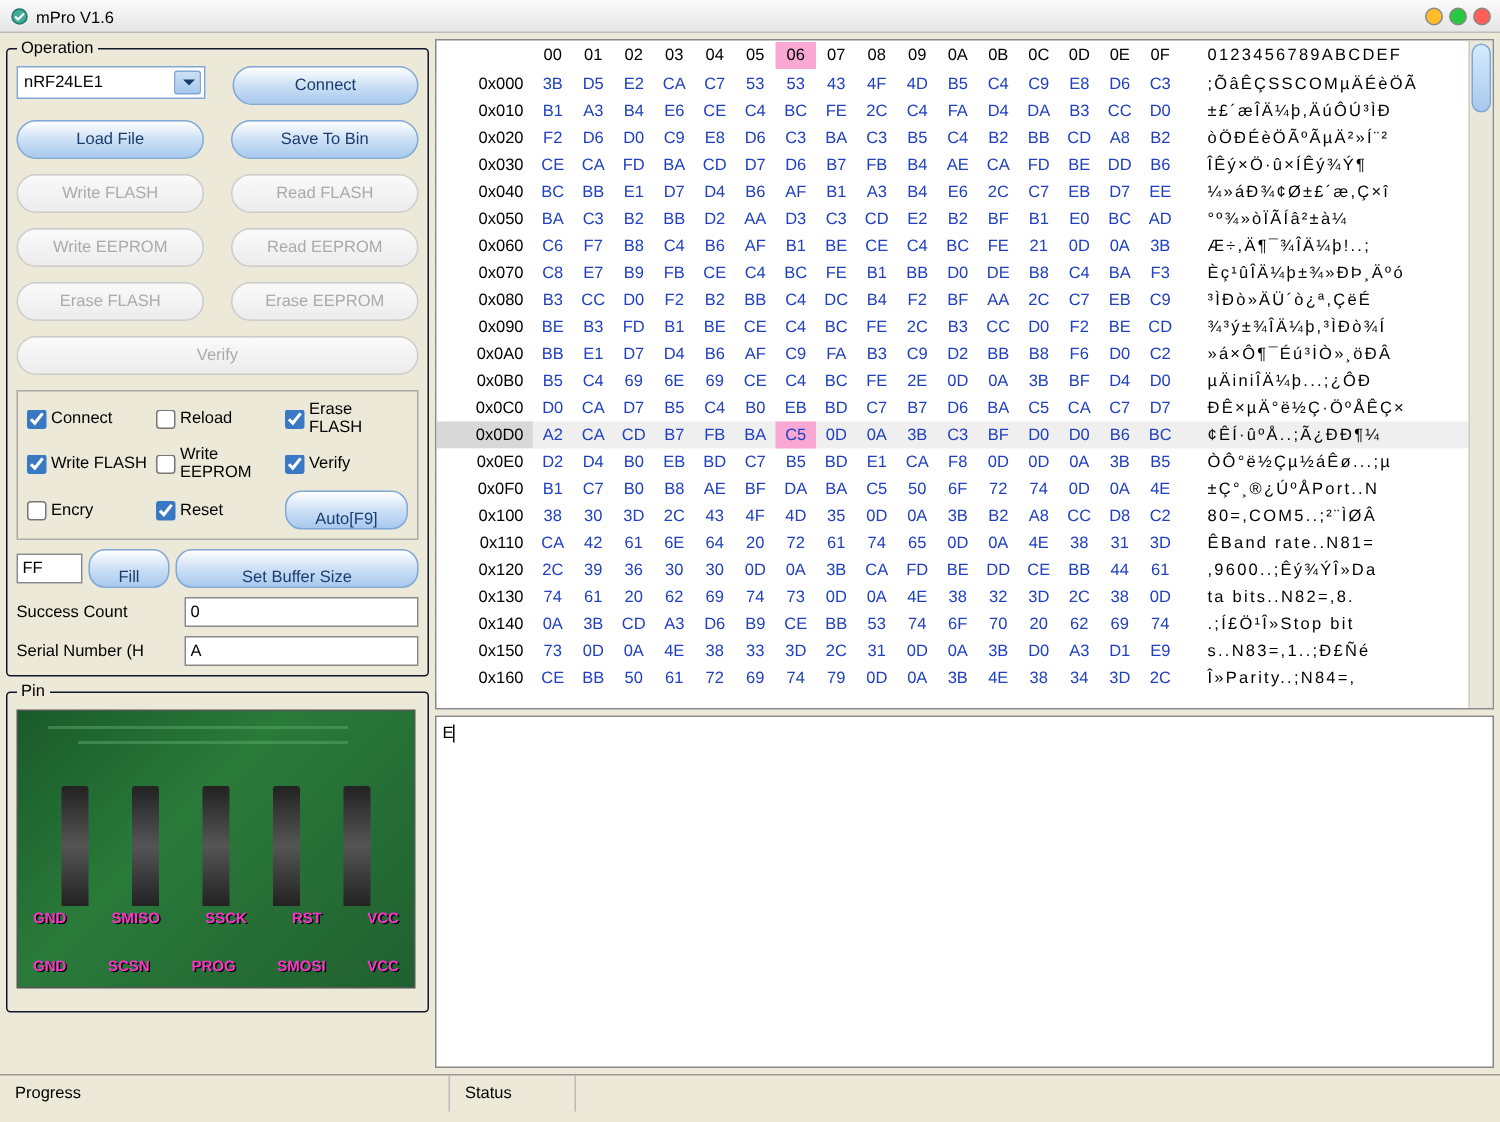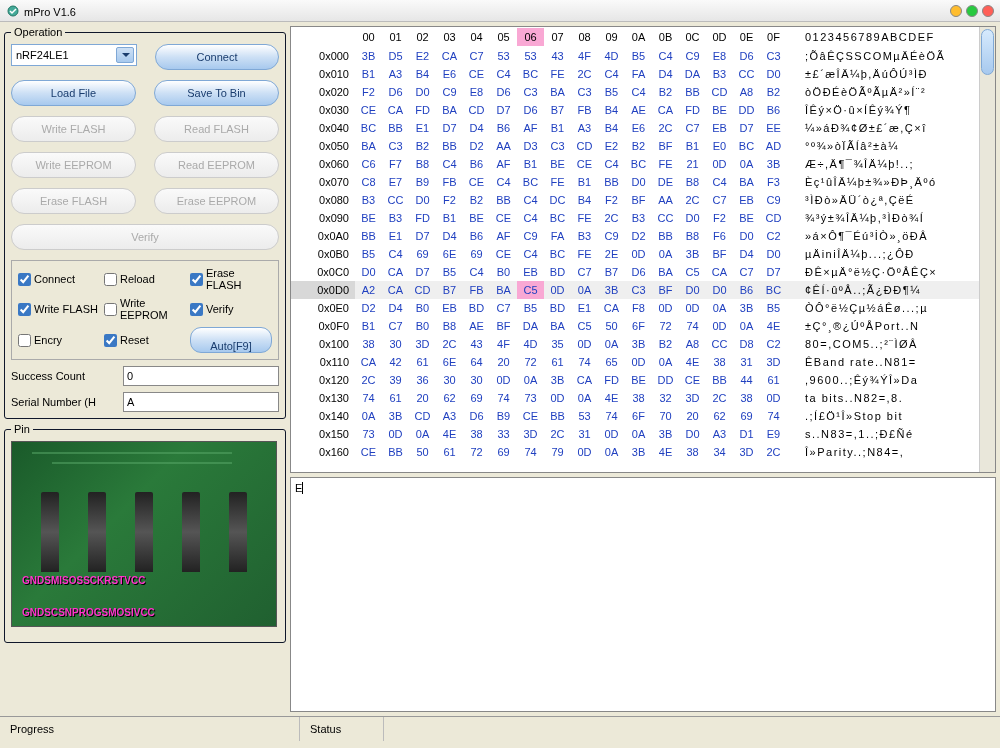--- a/index.html
+++ b/index.html
@@ -28,21 +28,21 @@
 .checks{border:1px solid #aaa;padding:6px;display:grid;grid-template-columns:1fr 1fr 1fr;gap:6px 4px;margin-top:2px}
 .checks .btn{grid-column:3}
 .inprow{display:flex;align-items:center;gap:4px;margin-top:6px}
 .inprow input[type=text]{height:20px;border:1px solid #888;padding:0 3px;background:#fff}
 .lblrow{display:flex;align-items:center;gap:4px;margin-top:6px}
 .lblrow label{width:108px;}
 .lblrow input{flex:1;height:20px;border:1px solid #888;padding:0 3px;background:#fff}
 .pin fieldset{height:220px}
 .pinimg{width:266px;height:186px;background:linear-gradient(135deg,#1a5a2a 0%,#2a7a3a 40%,#206030 100%);position:relative;border:1px solid #555;overflow:hidden}
 .pcbtrace{position:absolute;background:#5aaa6a;opacity:.5}
-.pinrow{position:absolute;bottom:40px;left:10px;right:10px;display:flex;justify-content:flex-start}
+.pinrow{position:absolute;bottom:40px;left:10px;right:10px;display:flex;justify-content:space-between}
 .pinlbl{color:#ff33cc;font-weight:bold;font-size:10px;text-shadow:1px 1px 0 #000}
 .pinrow2{bottom:8px}
 .connector{position:absolute;top:40px;left:0;right:0;height:90px;display:flex;justify-content:space-around;align-items:flex-end;padding:0 14px}
 .consolid{width:18px;height:80px;background:linear-gradient(#222,#555,#222);border-radius:2px 2px 0 0}
 .rightpane{flex:1;display:flex;flex-direction:column;gap:4px}
 .hexview{flex:0 0 447px;border:1px solid #888;background:#fff;overflow:auto;position:relative;font-family:'Courier New',monospace;font-size:12.5px;line-height:18px}
 .hexheader{display:flex;color:#000;padding:1px 0}
 .addrcell{width:64px;text-align:right;padding-right:6px}
 .hexcols{display:flex}
 .hexcol{width:27px;text-align:center}
@@ -138,20 +138,25 @@
             <input type="checkbox" style="">
             <span>Encry</span>
           </label>
         <label class="cb">
             <input type="checkbox" checked="" style="">
             <span>Reset</span>
           </label>
         <button class="btn sm">Auto[F9]</button>
       </div>
 
+      <div class="inprow">
+        <input type="text" style="width: 44px;" value="FF">
+        <button class="btn sm" style="width:54px">Fill</button>
+        <button class="btn sm" style="flex:1">Set Buffer Size</button>
+      </div>
       <div class="lblrow">
         <label>Success Count</label>
         <input type="text" value="0" style="">
       </div>
       <div class="lblrow">
         <label>Serial Number (H</label>
         <input type="text" value="A" style="">
       </div>
     </fieldset>
 

